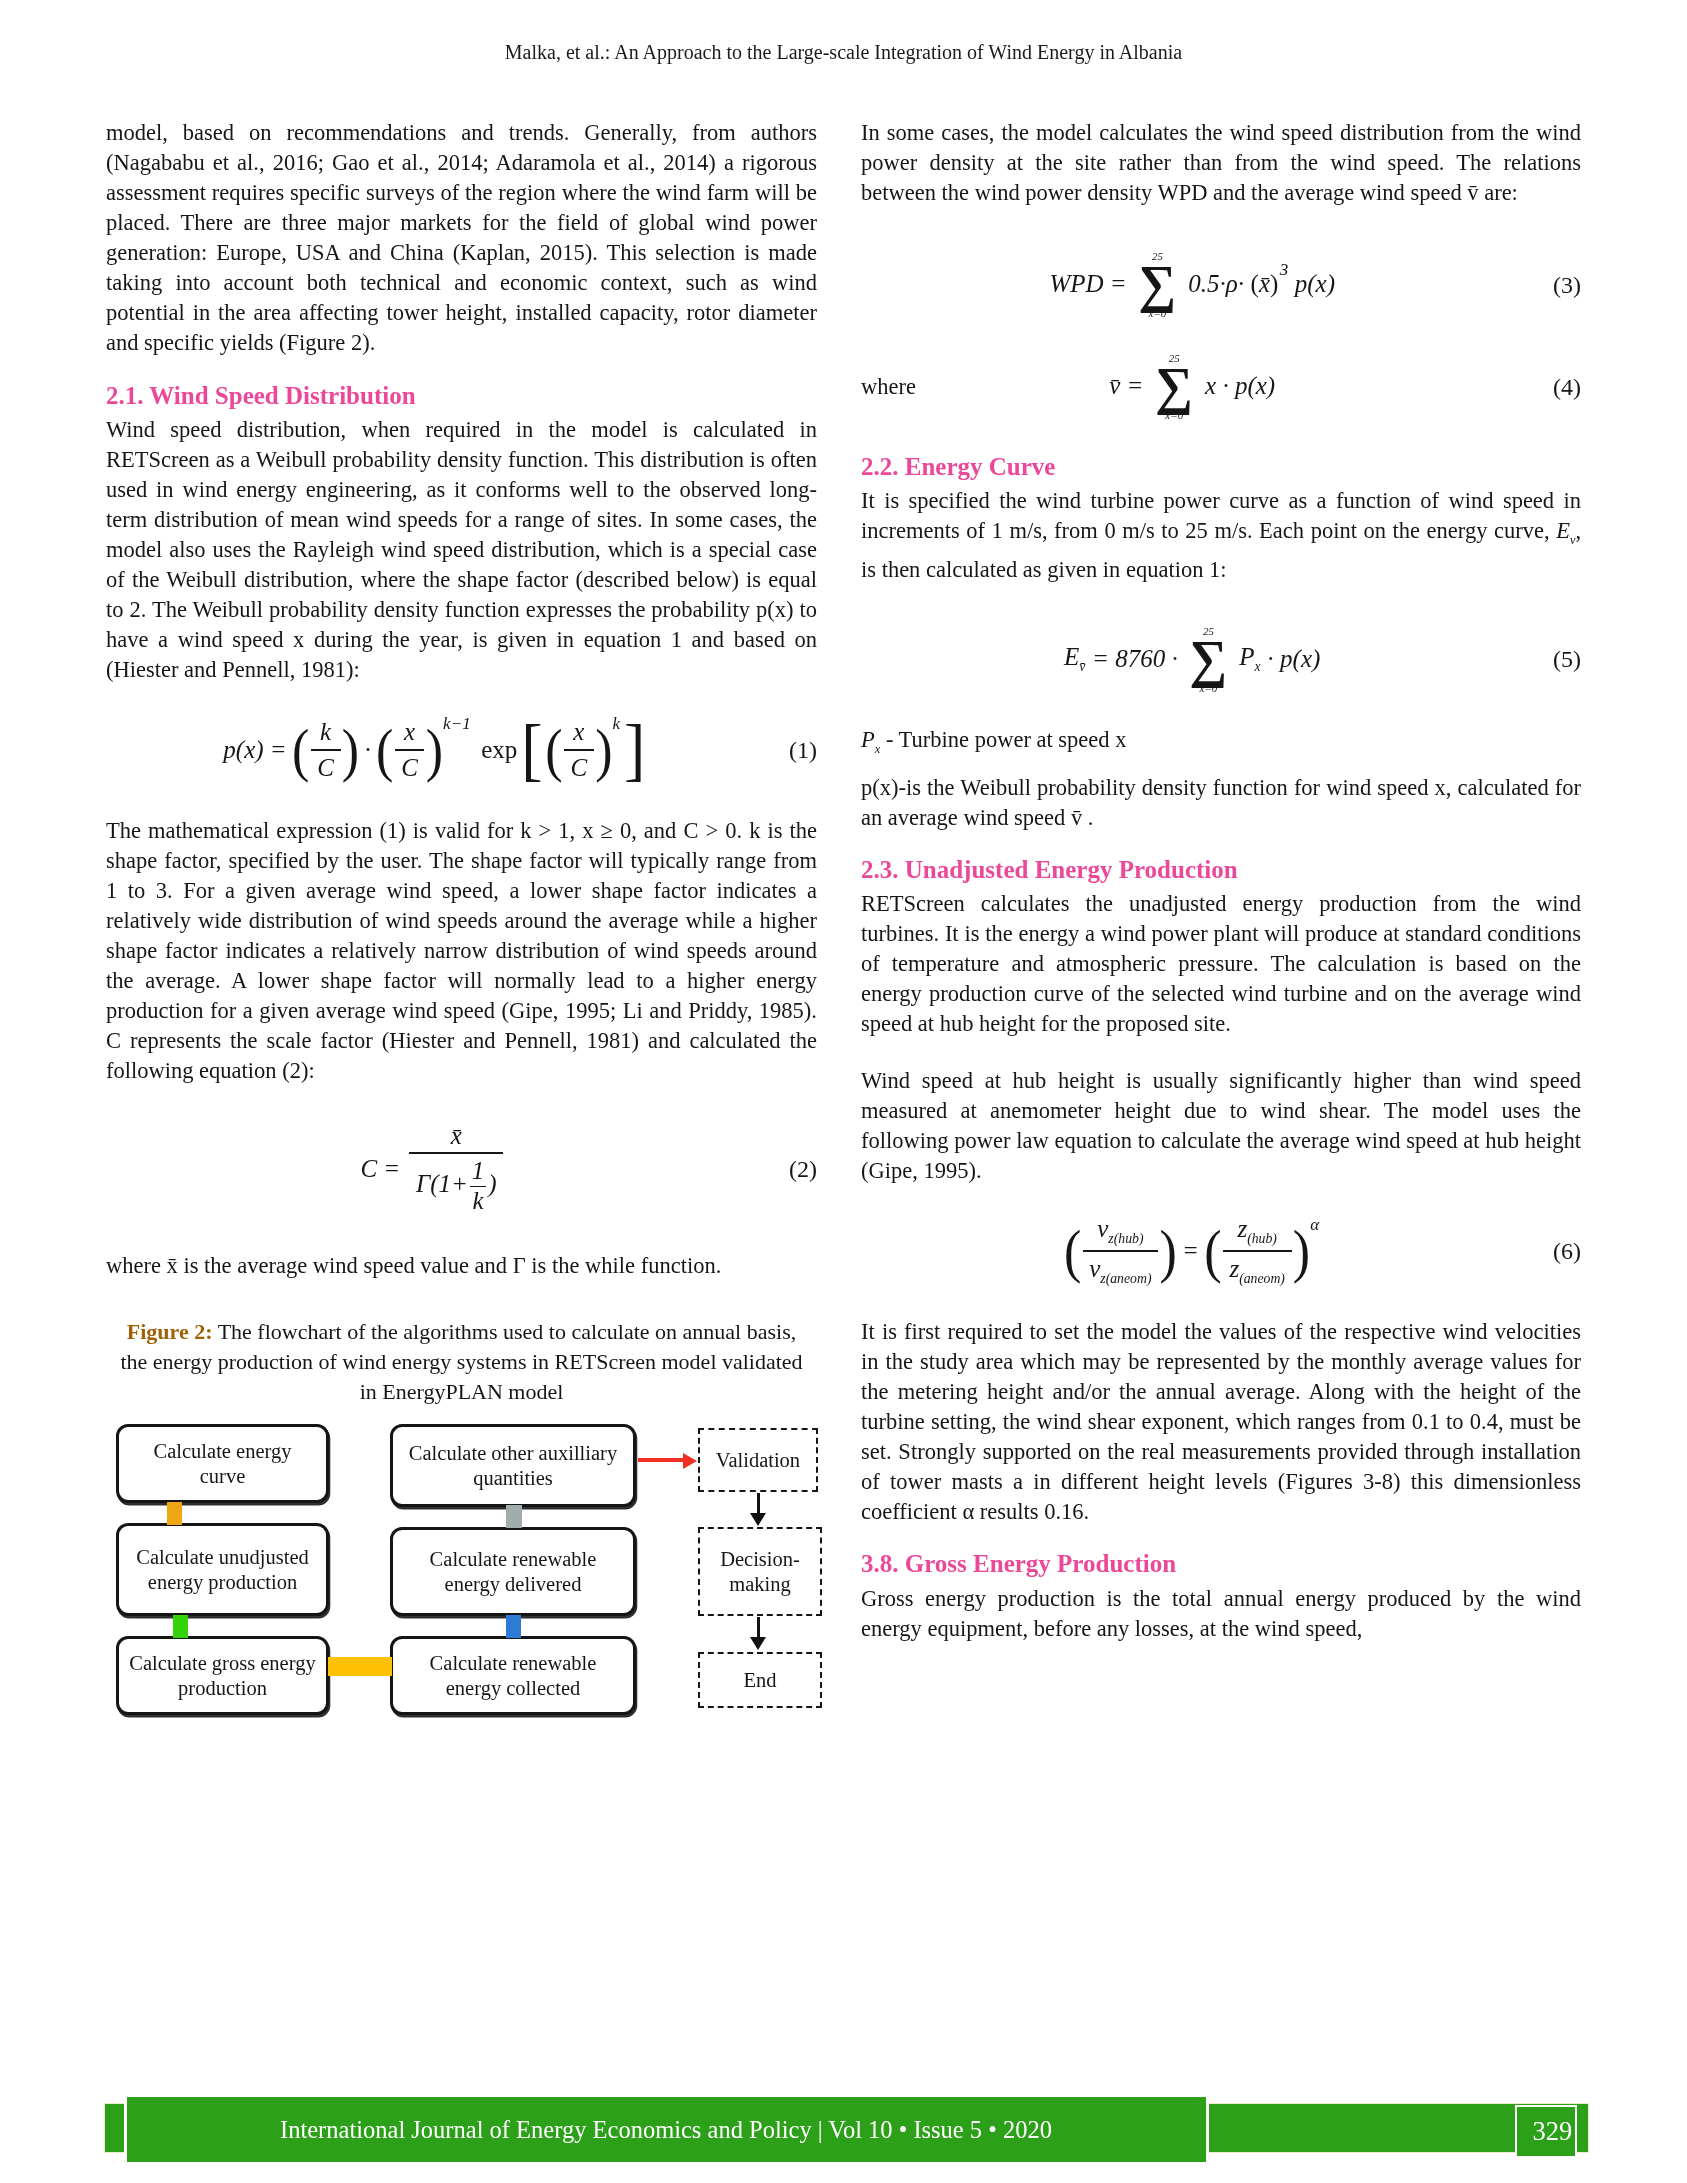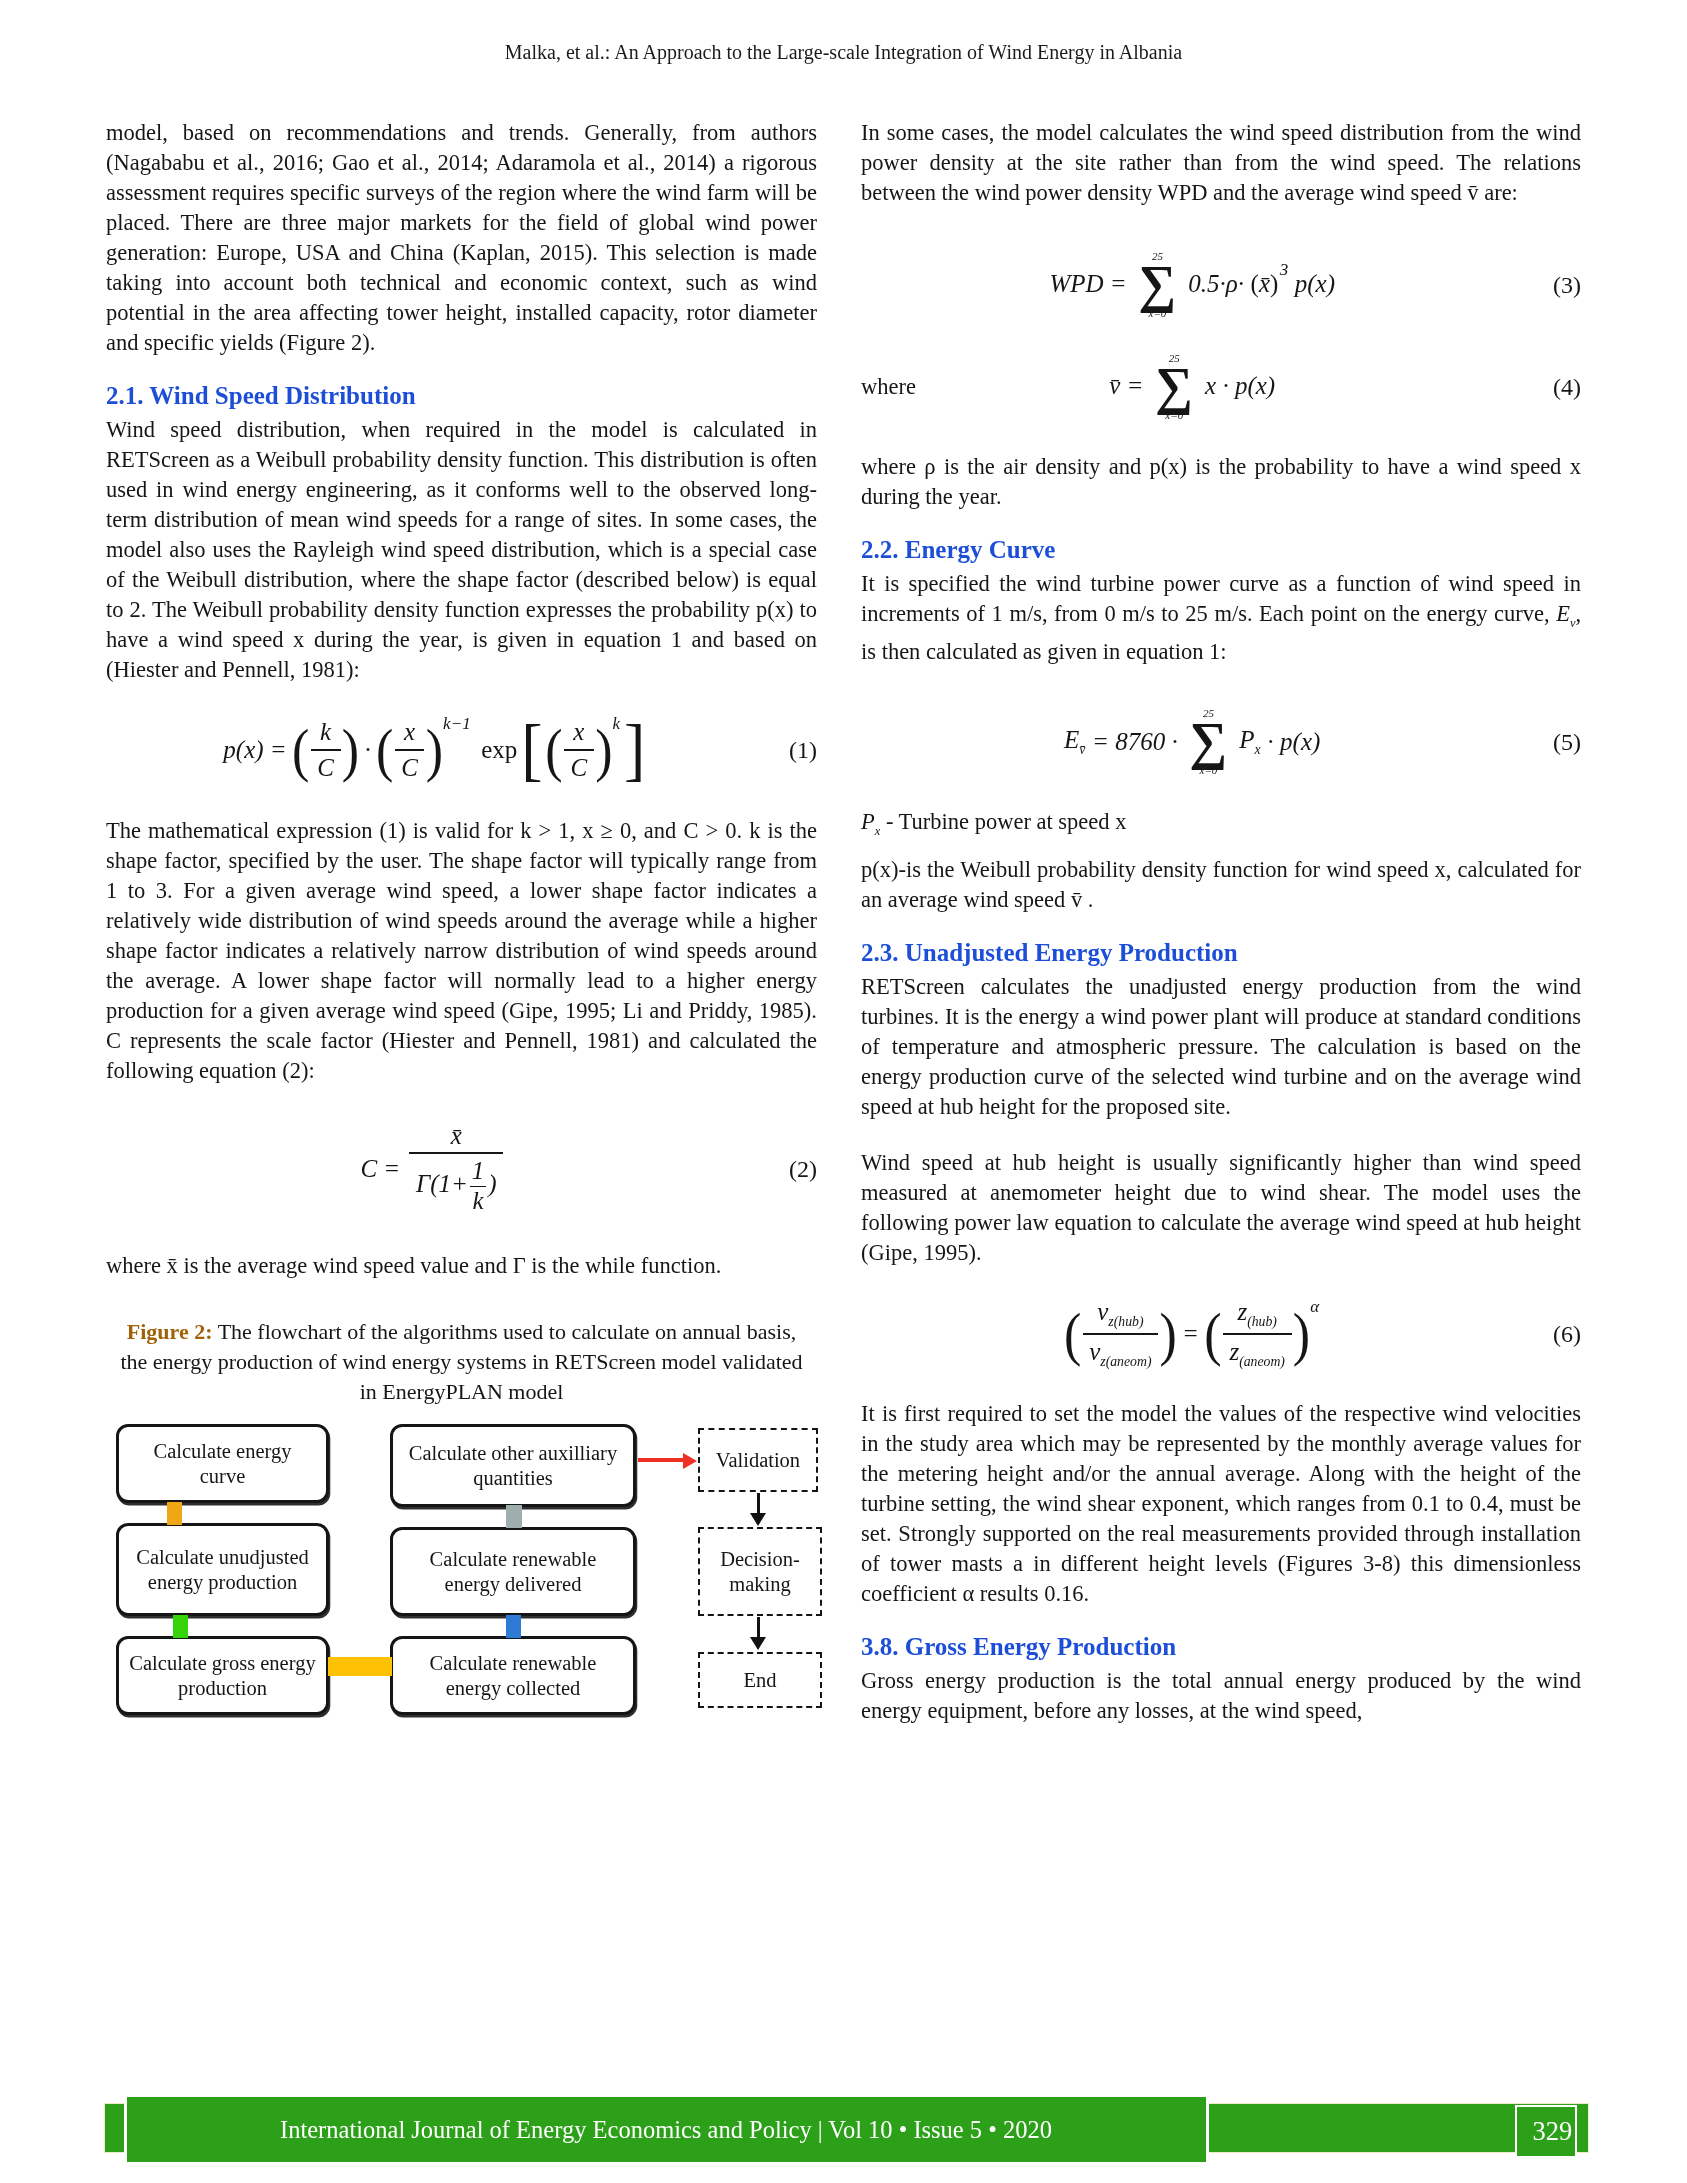--- a/index.html
+++ b/index.html
@@ -16,21 +16,21 @@
     position:absolute; top:118px; left:106px; width:1475px;
     display:flex; gap:44px;
   }
   .col-left  { width:711px; }
   .col-right { width:720px; }
   p.body-par {
     margin:0 0 9.3px 0; font-size:22.5px; line-height:30px;
     text-align:justify;
   }
   .sec-heading {
-    color:#1d4ed8; font-weight:bold; font-size:25px;
+    color:#ec4899; font-weight:bold; font-size:25px;
     margin:22.5px 0 5.3px 0; line-height:29px;
   }
 
   
   .eq-row {
     position:relative; margin:29px 0; font-style:italic;
     font-size:25px; min-height:73px;
     display:flex; align-items:center;
   }
   .eq-center {
@@ -249,21 +249,20 @@
         <span class="sum">
           <span class="sum-top">25</span>
           <span class="sigma">∑</span>
           <span class="sum-bot">x=0</span>
         </span>
         <span>x · p(x)</span>
       </div>
       <span class="eq-num">(4)</span>
     </div>
 
-    <p class="body-par">where ρ is the air density and p(x) is the probability to have a wind speed x during the year.</p>
 
     <div class="sec-heading">2.2. Energy Curve</div>
     <p class="body-par"><span>It is specified the wind turbine power curve as a function of wind speed in increments of 1 m/s, from 0 m/s to 25 m/s. Each point on the energy curve, </span><i><span>E</span><sub>v</sub></i><span>, is then calculated as given in equation 1:</span></p>
 
     <div class="eq-row" style="margin-top:38px;">
       <div class="eq-center">
         <span><span>E</span><sub>v̄</sub></span>
         <span>= 8760 ·</span>
         <span class="sum">
           <span class="sum-top">25</span>

